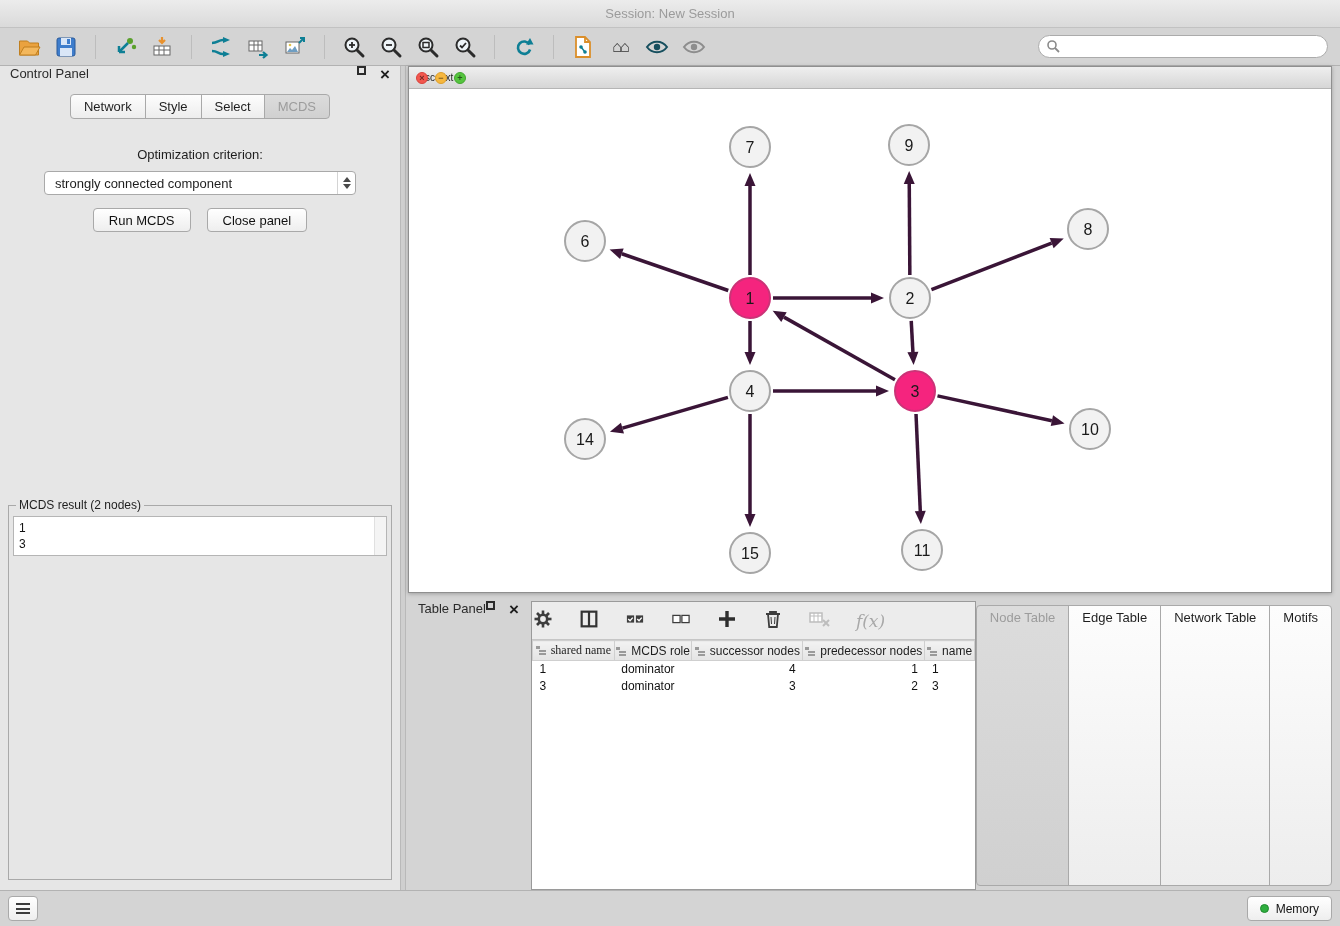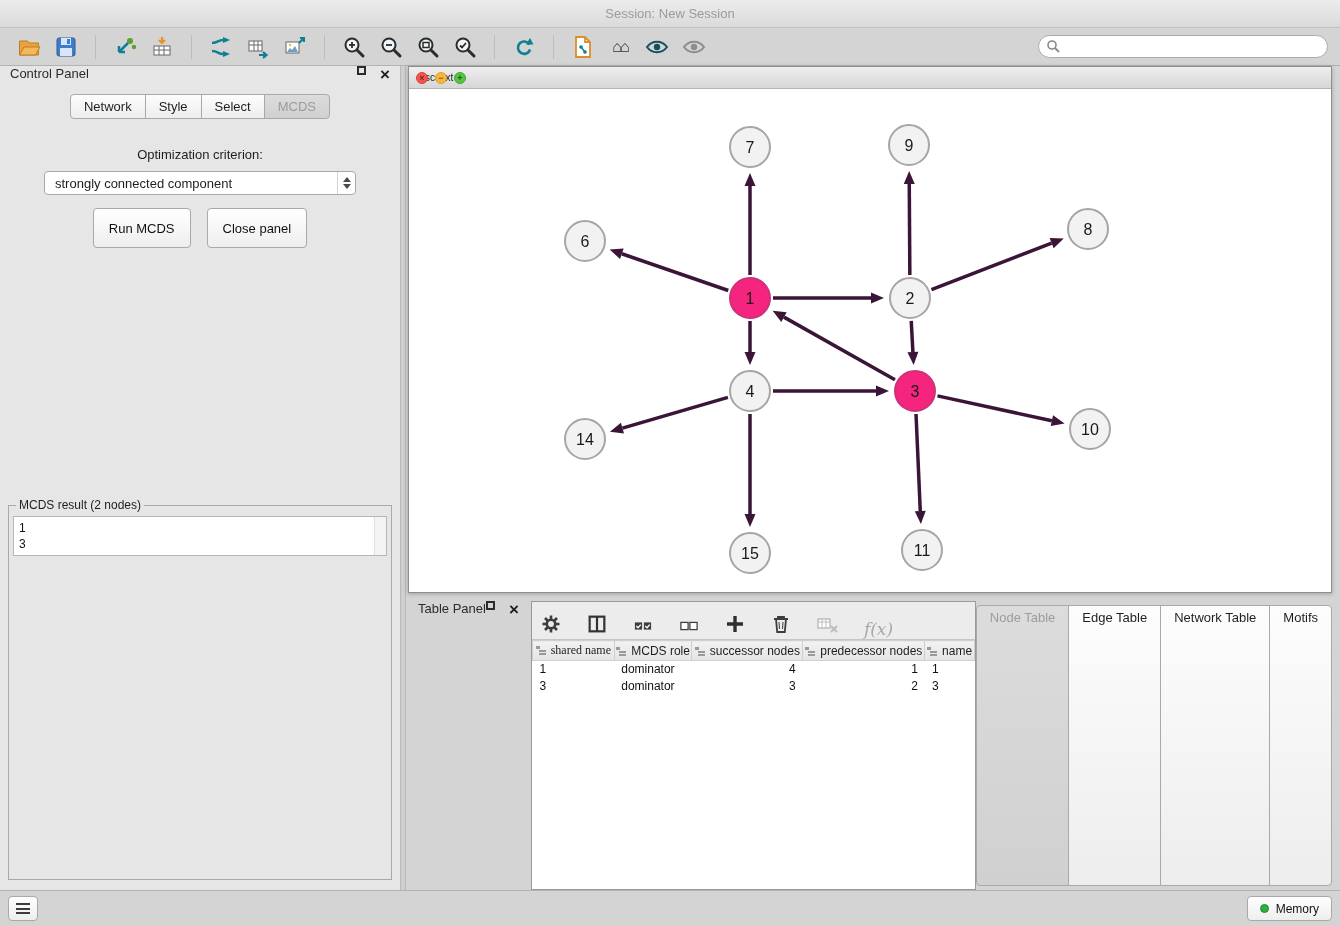--- a/index.html
+++ b/index.html
@@ -39,21 +39,21 @@
   .opt-label{margin-top:28px;font-size:13px;color:#1e1e1e}
   .dropdown{width:312px;height:24px;margin-top:9px;background:#fff;border:1px solid #a9a9a9;border-radius:4px;
     display:flex;align-items:center;padding:0 22px 0 10px;font-size:13px;color:#1e1e1e;position:relative;cursor:pointer}
   .stepper{position:absolute;right:0;top:0;width:18px;height:22px;display:flex;flex-direction:column;
     align-items:center;justify-content:center;border-left:1px solid #d4d4d4}
   .tri-up{width:0;height:0;border-left:4px solid transparent;border-right:4px solid transparent;
     border-bottom:5px solid #4a4a4a;margin-bottom:2px}
   .tri-down{width:0;height:0;border-left:4px solid transparent;border-right:4px solid transparent;
     border-top:5px solid #4a4a4a}
   .btn-row{display:flex;gap:16px;margin-top:13px}
-  .mac-btn{height:40px;padding:0 15px;border:1px solid #a9a9a9;border-radius:4px;
+  .mac-btn{height:24px;padding:0 15px;border:1px solid #a9a9a9;border-radius:4px;
     background:linear-gradient(#ffffff,#eeeeee);font-size:13px;color:#111;cursor:pointer;font-family:inherit}
   .result-box{margin-top:auto;margin-bottom:10px;width:384px;height:382px;border:1px solid #a9a9a9;
     padding:4px;display:flex;flex-direction:column}
   .result-box legend{font-size:12px;color:#1e1e1e;padding:0 3px;margin-left:3px}
   .result-list{background:#fff;border:1px solid #b5b5b5;flex:1;font-size:12px;color:#111;
     padding:3px 5px;position:relative;overflow:hidden}
   .result-line{height:16px;line-height:16px}
   .result-scroll{position:absolute;right:0;top:0;width:12px;height:100%;background:#f4f4f4;border-left:1px solid #e0e0e0}
 
   
@@ -68,22 +68,22 @@
   .tl.yellow{background:#f6b73e;border:1px solid #dda02e}
   .tl.green{background:#55c43e;border:1px solid #43a630}
   .net-title{position:absolute;left:16px;right:0;font-size:10px;color:#1d1d1d;pointer-events:none}
   .net-canvas{flex:1;background:#fff;position:relative}
   .net-canvas svg{position:absolute;left:0;top:0;width:100%;height:100%}
   .hsplit{height:8px;cursor:row-resize}
 
   
   .table-panel{flex:1;display:flex;}
   .tp-box{margin-left:2px;border:1px solid #9a9a9a;background:#fff;flex:1;display:flex;flex-direction:column;overflow:hidden}
-  .tp-toolbar{height:38px;background:#ececec;border-bottom:1px solid #c6c6c6;display:flex;align-items:flex-end;
-    padding:0 8px;gap:24px;flex:0 0 auto}
+  .tp-toolbar{height:38px;background:#ececec;border-bottom:1px solid #c6c6c6;display:flex;align-items:center;
+    padding:0 0;gap:24px;flex:0 0 auto}
   .fx{font-family:"DejaVu Serif",serif;font-style:italic;font-size:17px;color:#a8a8a8;cursor:default}
   .tp-table-wrap{flex:1;background:#fff;overflow:hidden}
   table.datatable{border-collapse:collapse;table-layout:fixed;font-size:12px}
   table.datatable th{background:linear-gradient(#f2f2f2,#e4e4e4);border:1px solid #cfcfcf;height:20px;
     font-weight:normal;color:#1e1e1e;text-align:center;cursor:pointer;white-space:nowrap;overflow:hidden}
   table.datatable td{height:17px;padding:0 7px;color:#111;white-space:nowrap;cursor:default}
   .hicon{display:inline-block;width:10px;height:9px;margin-right:5px;position:relative;vertical-align:-1px}
   .hicon::before{content:"";position:absolute;left:0;top:0;width:4px;height:3px;background:#9a9a9a}
   .hicon::after{content:"";position:absolute;left:3px;top:4px;width:7px;height:2px;background:#9a9a9a;box-shadow:0 3px 0 #9a9a9a}
   .tp-tabs{display:flex;justify-content:center;margin:4px 0 4px}

